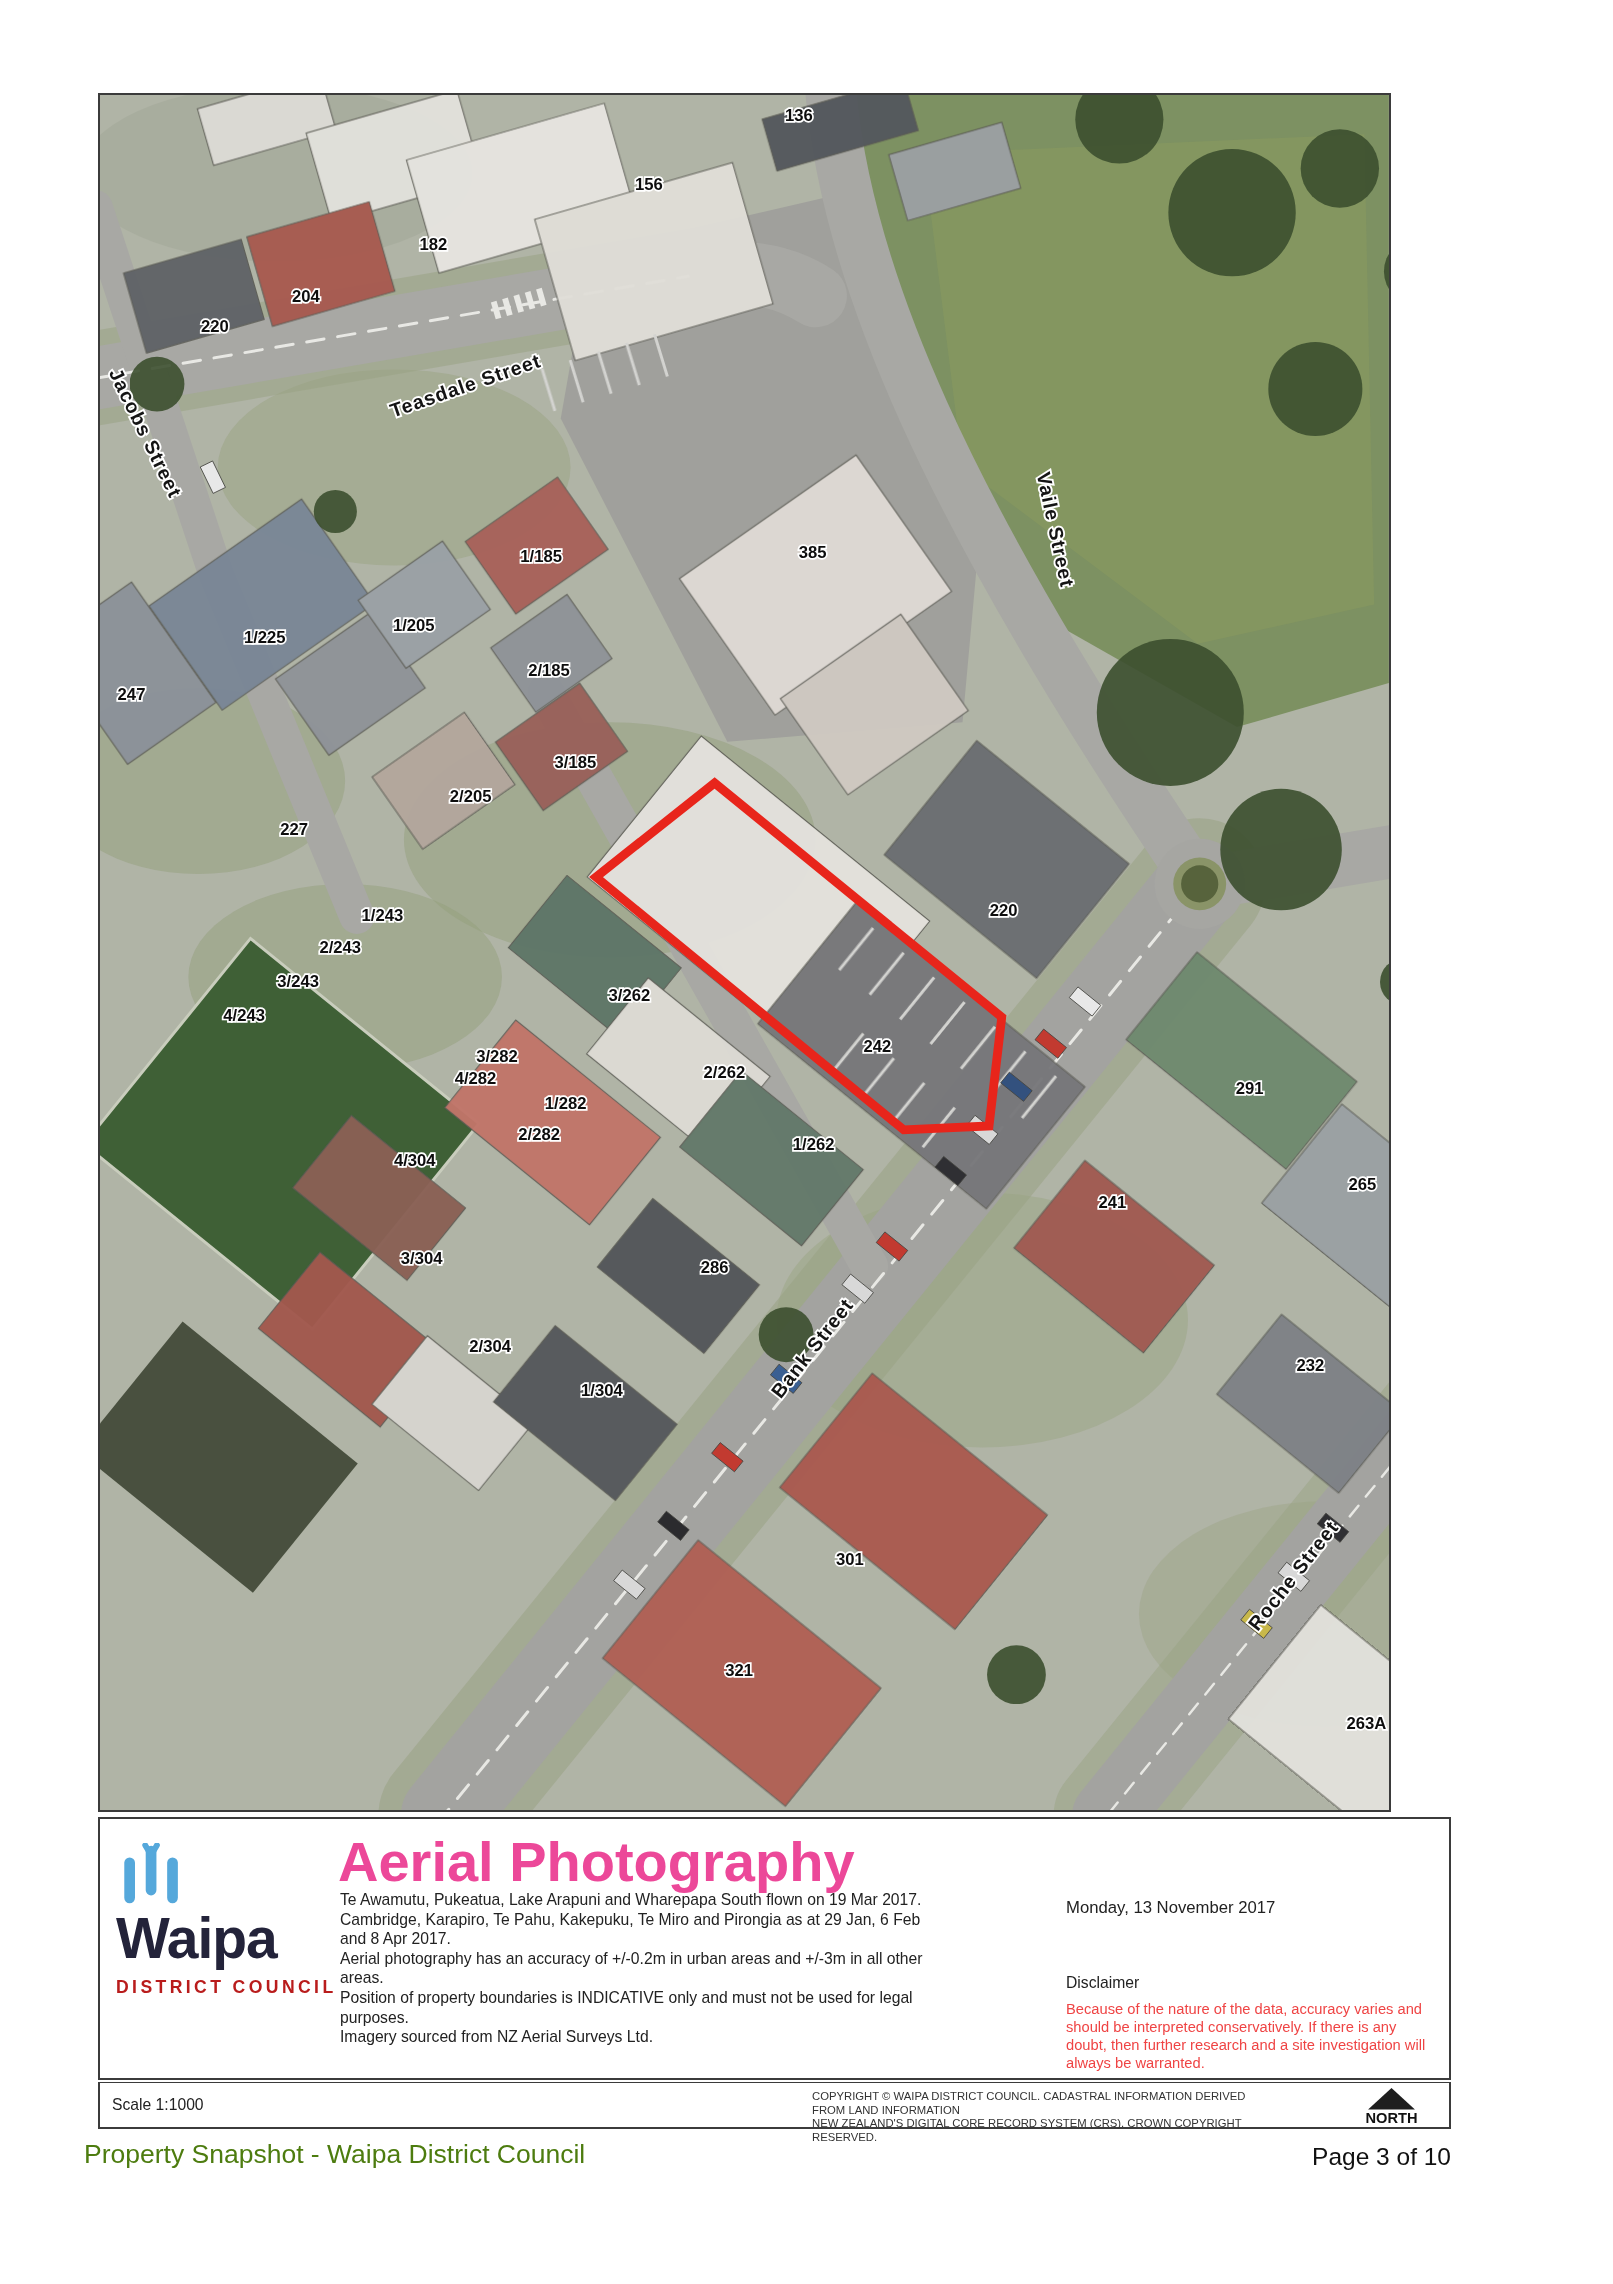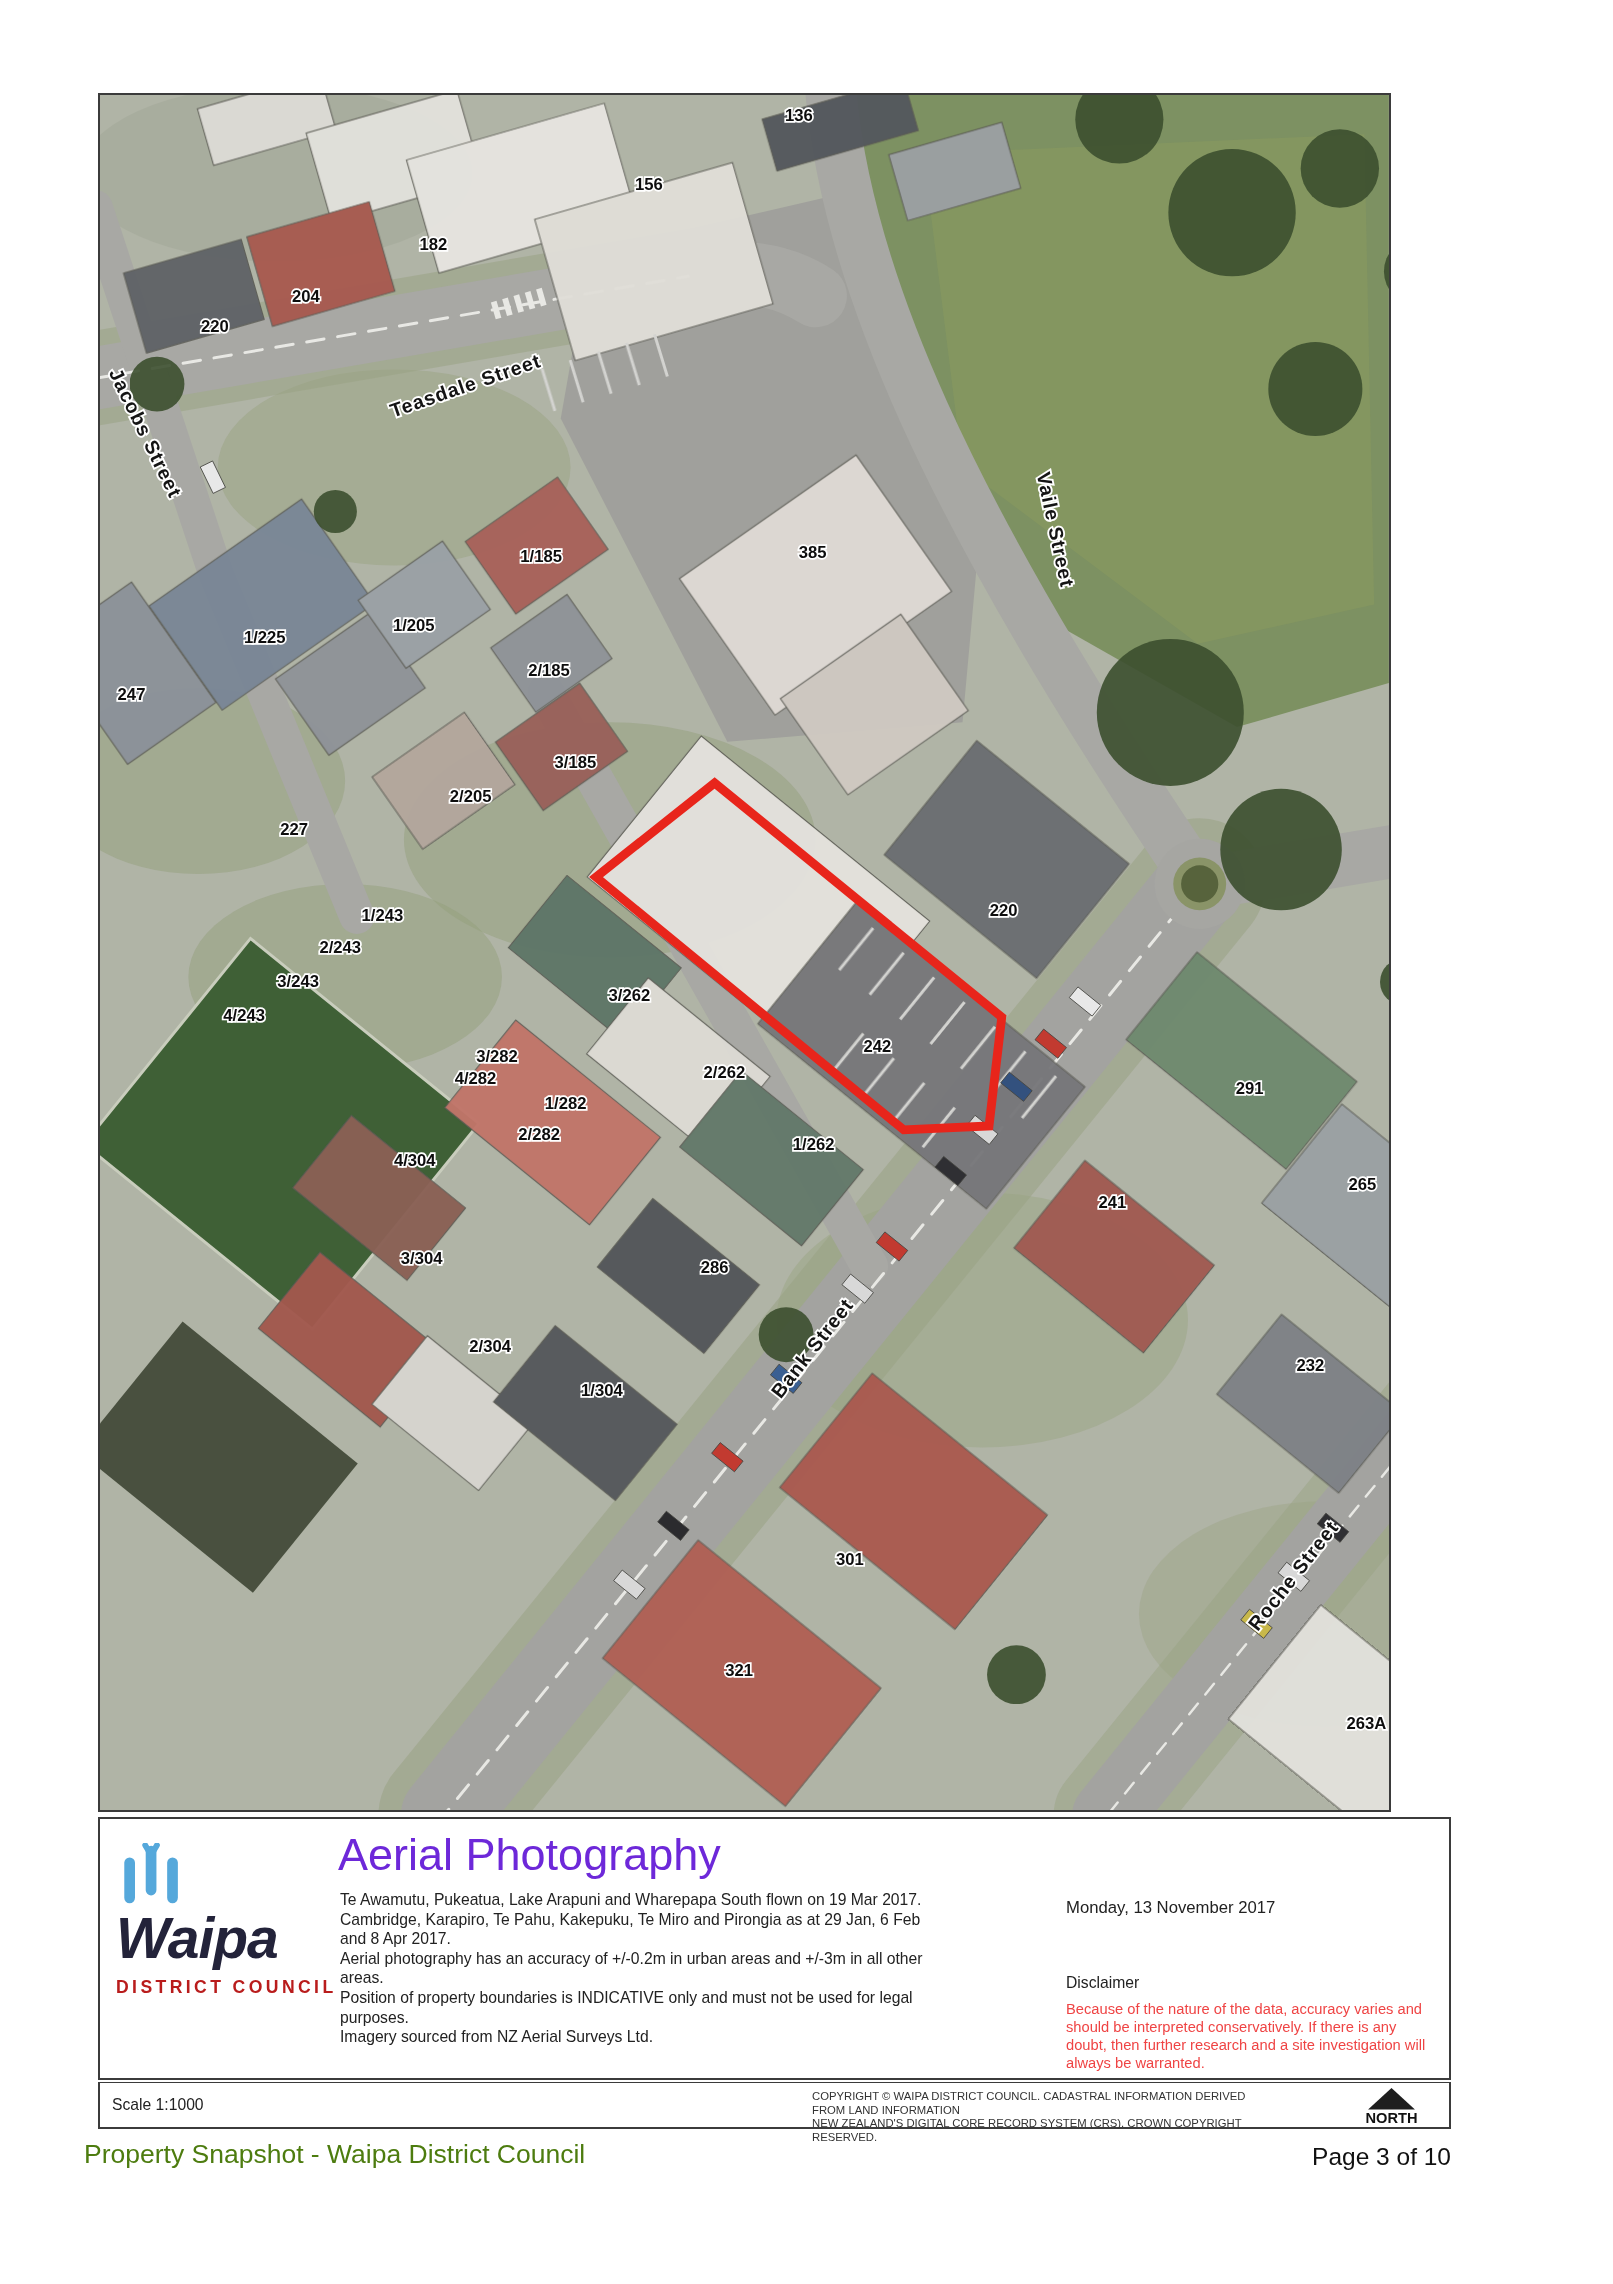--- a/index.html
+++ b/index.html
@@ -16,24 +16,24 @@
                 fill:#141414;stroke:#ffffff;stroke-width:3.8px;paint-order:stroke;text-anchor:middle;
                 letter-spacing:1px;}
 
   
   .footer-box{position:absolute;left:98px;top:1817px;width:1353px;height:263px;
               border:2px solid #3b3b3b;background:#fff;box-sizing:border-box;}
   .strip{position:absolute;left:98px;top:2082px;width:1353px;height:47px;
          border:2px solid #3b3b3b;border-top-width:1px;background:#fff;box-sizing:border-box;}
 
   .logo{position:absolute;left:116px;top:1843px;width:235px;}
-  .logo-name{font-size:57px;font-weight:bold;color:#23233a;letter-spacing:-1px;line-height:1;margin-top:2px;font-style:italic;}
+  .logo-name{font-size:57px;font-weight:bold;color:#23233a;letter-spacing:-1px;line-height:1;margin-top:2px;}
   .logo-sub{font-size:17.6px;font-weight:bold;color:#b91c1c;letter-spacing:3.4px;margin-top:9.8px;}
 
-  .aerial-title{position:absolute;left:338px;top:1829px;font-size:45px;font-weight:normal;color:#6d28d9;}
+  .aerial-title{position:absolute;left:338px;top:1829px;font-size:56px;font-weight:bold;color:#ec4899;}
   .aerial-desc{position:absolute;left:340px;top:1890px;width:588px;font-size:15.7px;line-height:19.6px;color:#222;}
   .aerial-desc p{margin:0;}
 
   .date-text{position:absolute;left:1066px;top:1898px;font-size:16.7px;color:#222;}
   .disclaimer-head{position:absolute;left:1066px;top:1974px;font-size:15.7px;color:#222;}
   .disclaimer-body{position:absolute;left:1066px;top:2000px;width:365px;font-size:14.7px;line-height:18px;color:#ef4444;}
 
   .scale-text{position:absolute;left:112px;top:2096px;font-size:15.7px;color:#222;}
   .copyright{position:absolute;left:812px;top:2090px;width:461px;font-size:11.3px;line-height:13.7px;color:#333;}
   .north{position:absolute;left:1360px;top:2086px;width:63px;height:41px;}

